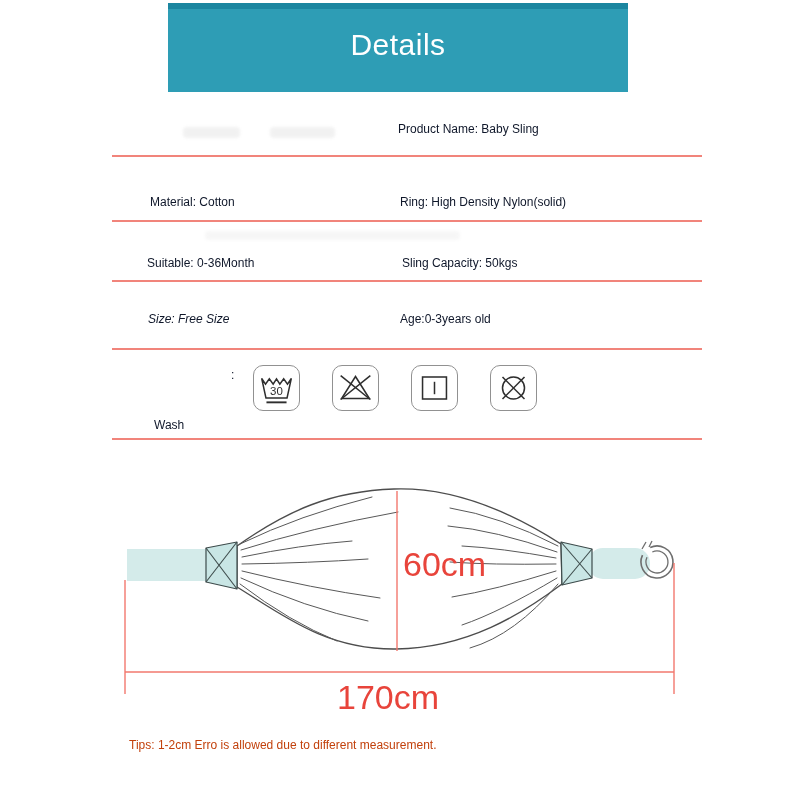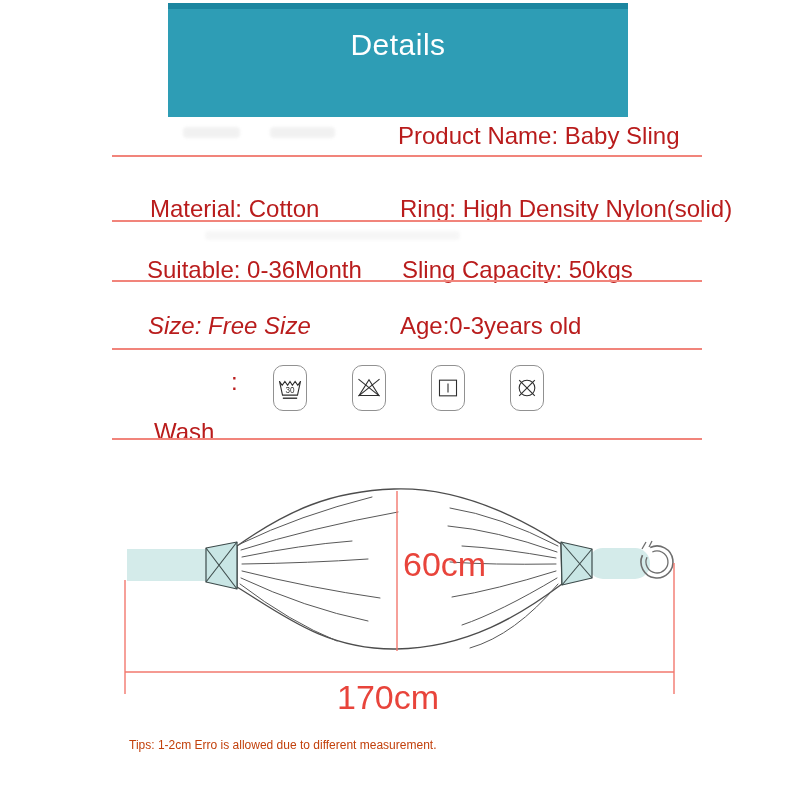--- a/index.html
+++ b/index.html
@@ -1,37 +1,37 @@
 <!DOCTYPE html>
 <html><head>
 <meta charset="utf-8">
 <style>
   html,body { margin:0; padding:0; background:#ffffff; }
   .canvas { position:relative; width:800px; height:800px; background:#ffffff;
             font-family:"Liberation Sans", sans-serif; overflow:hidden; }
 
   
-  .banner { position:absolute; left:168px; top:3px; width:460px; height:114px; background:#2E9DB5; }
+  .banner { position:absolute; left:168px; top:3px; width:460px; height:89px; background:#2E9DB5; }
   .banner-topline { position:absolute; left:0; top:0; right:0; height:6px; background:#1B86A0; }
   .banner-title { position:absolute; left:0; width:100%; top:25px; text-align:center;
                   color:#ffffff; font-size:30px; letter-spacing:0.5px; }
 
   
   .hline { position:absolute; left:112px; width:590px; height:2px; background:#F1847B; }
-  .cell  { position:absolute; font-size:24px; color:#b91c1c; white-space:nowrap; }
+  .cell  { position:absolute; font-size:12px; color:#0f172a; white-space:nowrap; }
 
   
   .wm { position:absolute; background:#9a9a9a; opacity:0.13; filter:blur(1.5px); border-radius:4px; }
   .wm1 { left:183px; top:127px; width:57px; height:11px; }
   .wm2 { left:270px; top:127px; width:65px; height:11px; }
   .wm3 { left:205px; top:231px; width:255px; height:9px; opacity:0.08; }
 
   
-  .care-icon { position:absolute; top:365px; width:34px; height:46px; box-sizing:border-box;
-               border:1.6px solid #919191; border-radius:10px; background:#ffffff;margin-left:20px; }
+  .care-icon { position:absolute; top:365px; width:47px; height:46px; box-sizing:border-box;
+               border:1.6px solid #919191; border-radius:10px; background:#ffffff; }
   .care-icon svg { position:absolute; left:0; top:0; width:100%; height:100%; }
   .glyph { stroke:#2e2e2e; stroke-width:1.6; fill:none; }
   .glyph-num { font-size:12px; fill:#2e2e2e; font-family:"Liberation Sans", sans-serif; }
 
   
   .diagram { position:absolute; left:90px; top:470px; width:620px; height:250px; }
   .outline { fill:#ffffff; stroke:#4D4D4D; stroke-width:1.4; stroke-linejoin:round; }
   .gather  { fill:none; stroke:#585858; stroke-width:1; stroke-linecap:round; }
   .strap   { fill:#D4EBEA; }
   .connector { fill:#C9E6E5; stroke:#3D4B4B; stroke-width:1.2; stroke-linejoin:round; }

